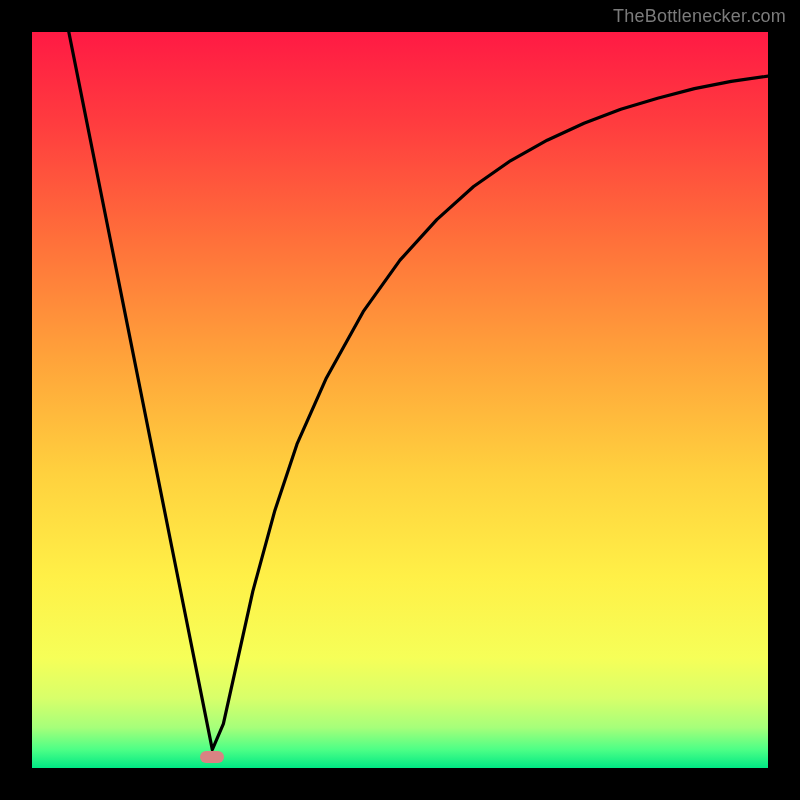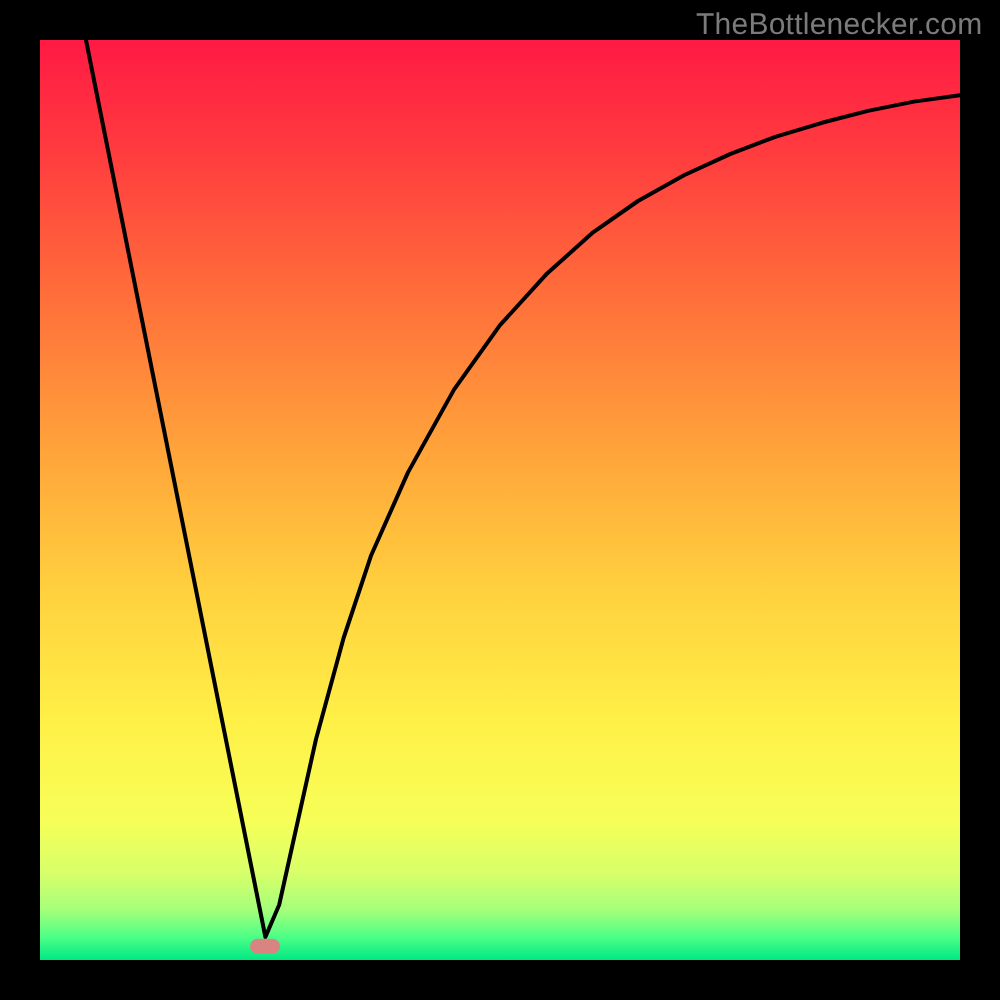--- a/index.html
+++ b/index.html
@@ -28,21 +28,21 @@
   .gradient {
     position: absolute;
     left: 0; right: 0;
     width: 100%;
   }
   .watermark {
     position: absolute;
     top: 6px;
     right: 14px;
     color: #7b7b7b;
-    font-size: 24px;
+    font-size: 18px;
     font-weight: 500;
     letter-spacing: 0.2px;
   }
   svg.curve {
     position: absolute;
     left: 0; top: 0;
     width: 736px; height: 736px;
   }
   .marker {
     position: absolute;

